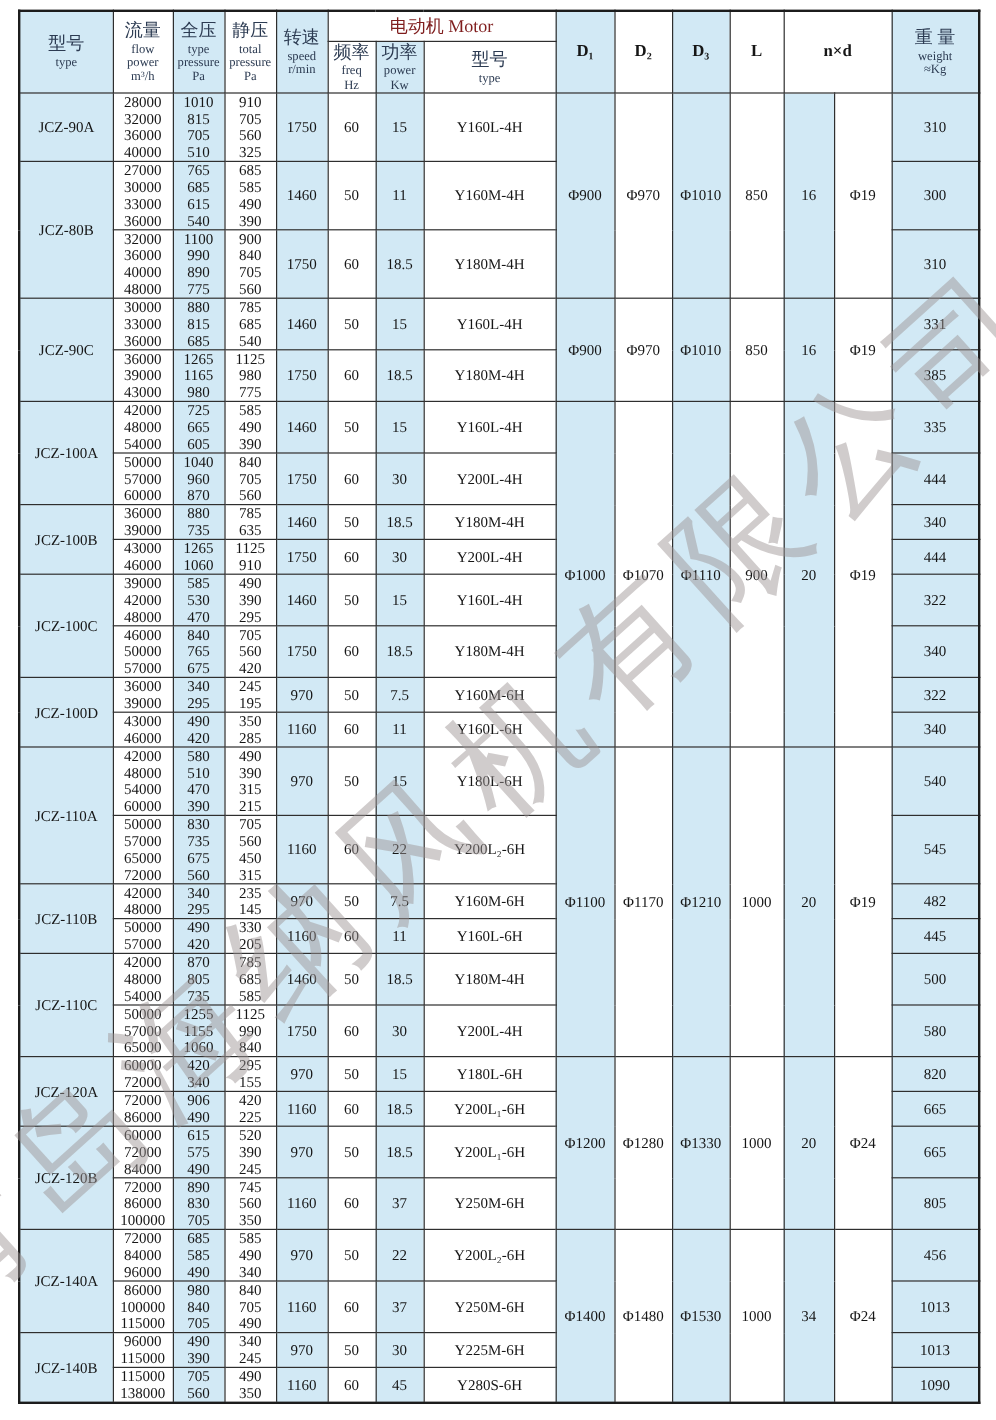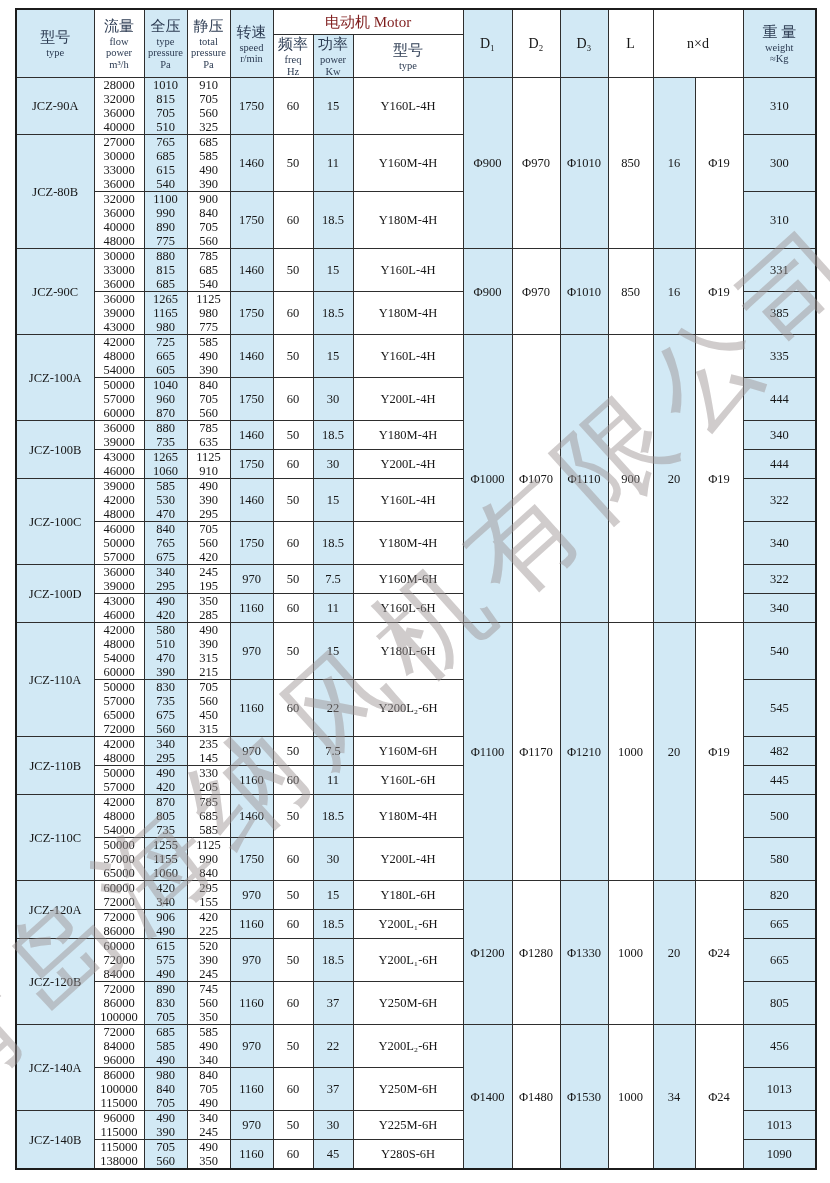--- a/index.html
+++ b/index.html
@@ -7,21 +7,21 @@
         font-family:"Liberation Serif","DejaVu Serif",serif;color:#161616;}
   table.spec{border-collapse:collapse;position:absolute;left:15px;top:8px;width:800px;
              table-layout:fixed;border:2px solid #1c1c1c;}
   th,td{border:1px solid #2e2e2e;text-align:center;vertical-align:middle;
         white-space:pre-line;font-weight:normal;padding:0 1px;}
   td{font-size:12.5px;line-height:14px;}
   .blue{background:#d2e9f5;}
   th .cn{font-size:15px;line-height:19px;color:#2c3b52;}
   th .en{font-size:10.5px;line-height:11.5px;color:#2c3b52;}
   tr.h1 th.mg{height:24px;font-size:15px;color:#7f1d1d;}
-  th.dim{font-size:14px;}
+  th.dim{font-size:14px;font-weight:bold;}
   .watermark{position:absolute;left:-70px;top:1000px;transform:rotate(-42deg);
              transform-origin:0 50%;font-size:110px;letter-spacing:14px;white-space:nowrap;
              color:rgba(157,148,148,0.48);z-index:5;pointer-events:none;
              font-family:"Liberation Sans","DejaVu Sans",sans-serif;}
 </style>
 </head>
 <body>
 
 <div class="page">
   <div class="watermark">青岛海纳风机有限公司</div>

